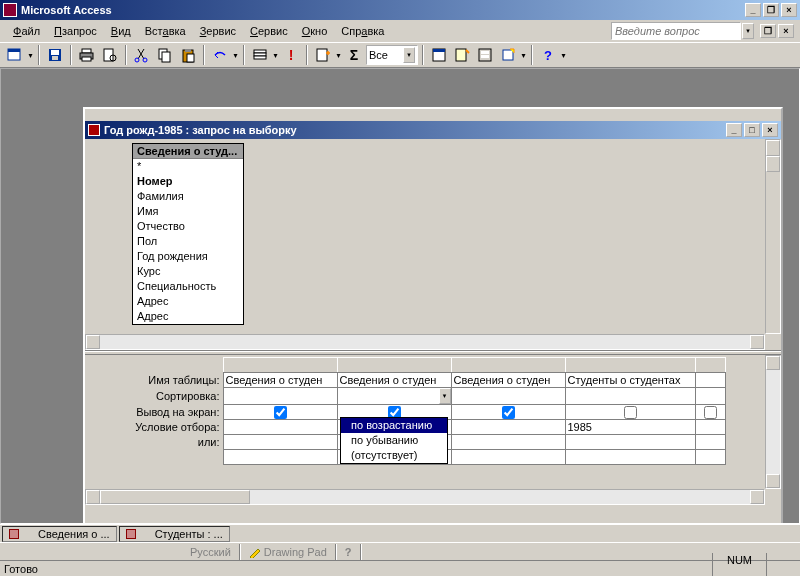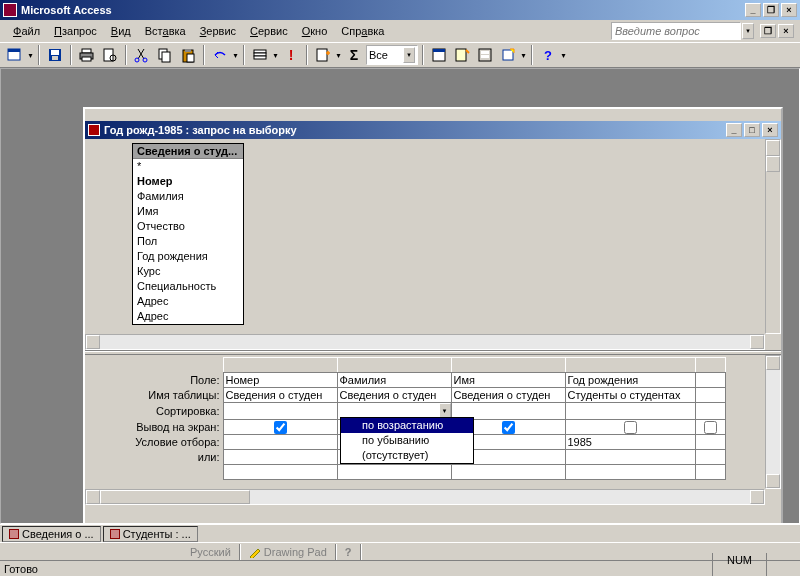--- a/index.html
+++ b/index.html
@@ -54,25 +54,25 @@
 .grid-table { border-collapse: collapse; margin-left: 16px; }
 .grid-table td { border: 1px solid #808080; background: #fff; height: 15px; padding: 0 2px; white-space: nowrap; overflow: hidden; }
 .grid-table .rowlabel { background: #d4d0c8; border: none; text-align: right; padding-right: 3px; white-space: nowrap; }
 .grid-table .colhead { background: #d4d0c8; height: 8px; border: 1px outset #fff; }
 .grid-table input[type=checkbox] { margin: 0 auto; display: block; }
 .grid-cell { width: 114px; }
 .grid-cell-wide { width: 130px; }
 .grid-cell-last { width: 30px; }
 
 .sort-dropdown { position: absolute; border: 1px solid #000; background: #fff; z-index: 10; }
-.sort-dropdown div { padding: 0 21px; line-height: 15px; cursor: default; width: 132px; }
+.sort-dropdown div { padding: 0 10px; line-height: 15px; cursor: default; width: 106px; }
 .sort-dropdown .selected { background: #000080; color: #fff; }
 
 .window-bar { position: absolute; bottom: 34px; left: 0; right: 0; height: 18px; background: #d4d0c8; display: flex; align-items: center; padding: 0 2px; gap: 2px; border-top: 1px solid #fff; }
-.window-item { border: 1px inset #808080; padding: 1px 6px; background: #d4d0c8; display: flex; align-items: center; gap: 3px; }
+.window-item { border: 1px inset #808080; padding: 1px 6px; background: #d4d0c8; display: flex; align-items: center; gap: 19px; }
 .window-item .wicon { width: 10px; height: 10px; background: #c88; border: 1px solid #800; }
 
 .taskbar { position: absolute; bottom: 16px; left: 0; right: 0; height: 18px; background: #d4d0c8; display: flex; align-items: center; padding: 0 2px; gap: 4px; border-top: 1px solid #fff; }
 .taskbar .lang { width: 16px; height: 14px; background: #003399; color: #fff; font-size: 9px; font-weight: bold; text-align: left; line-height: 14px; margin-top: 45px; }
 .taskbar .tsep2 { width: 1px; height: 16px; border-left: 1px solid #808080; border-right: 1px solid #fff; }
 .taskbar .item { padding: 0 4px; display: flex; align-items: center; gap: 3px; color: #808080; }
 
 .statusbar { position: absolute; bottom: 0; left: 0; right: 0; height: 16px; background: #d4d0c8; border-top: 1px solid #808080; display: flex; align-items: center; padding: 0 4px; font-size: 11px; }
 .statusbar .flex { flex: 1; }
 .statusbar .indicator { padding: 0 14px; border-left: 1px solid #808080; height: 32px; line-height: 14px; }
@@ -285,28 +285,20 @@
           <tbody>
               <tr>
                 <td class="rowlabel" style="width:120px;"></td>
                 <td class="colhead grid-cell"></td>
                 <td class="colhead grid-cell"></td>
                 <td class="colhead grid-cell"></td>
                 <td class="colhead grid-cell-wide"></td>
                 <td class="colhead grid-cell-last"></td>
               </tr>
           <tr>
-            <td class="rowlabel">Поле:</td>
-            <td class="grid-cell">Номер</td>
-            <td class="grid-cell">Фамилия</td>
-            <td class="grid-cell">Имя</td>
-            <td class="grid-cell-wide">Год рождения</td>
-            <td class="grid-cell-last"></td>
-          </tr>
-          <tr>
             <td class="rowlabel">Имя таблицы:</td>
             <td class="grid-cell">Сведения о студен</td>
             <td class="grid-cell">Сведения о студен</td>
             <td class="grid-cell">Сведения о студен</td>
             <td class="grid-cell-wide">Студенты о студентах</td>
             <td class="grid-cell-last"></td>
           </tr>
           <tr>
             <td class="rowlabel">Сортировка:</td>
             <td class="grid-cell"></td>

